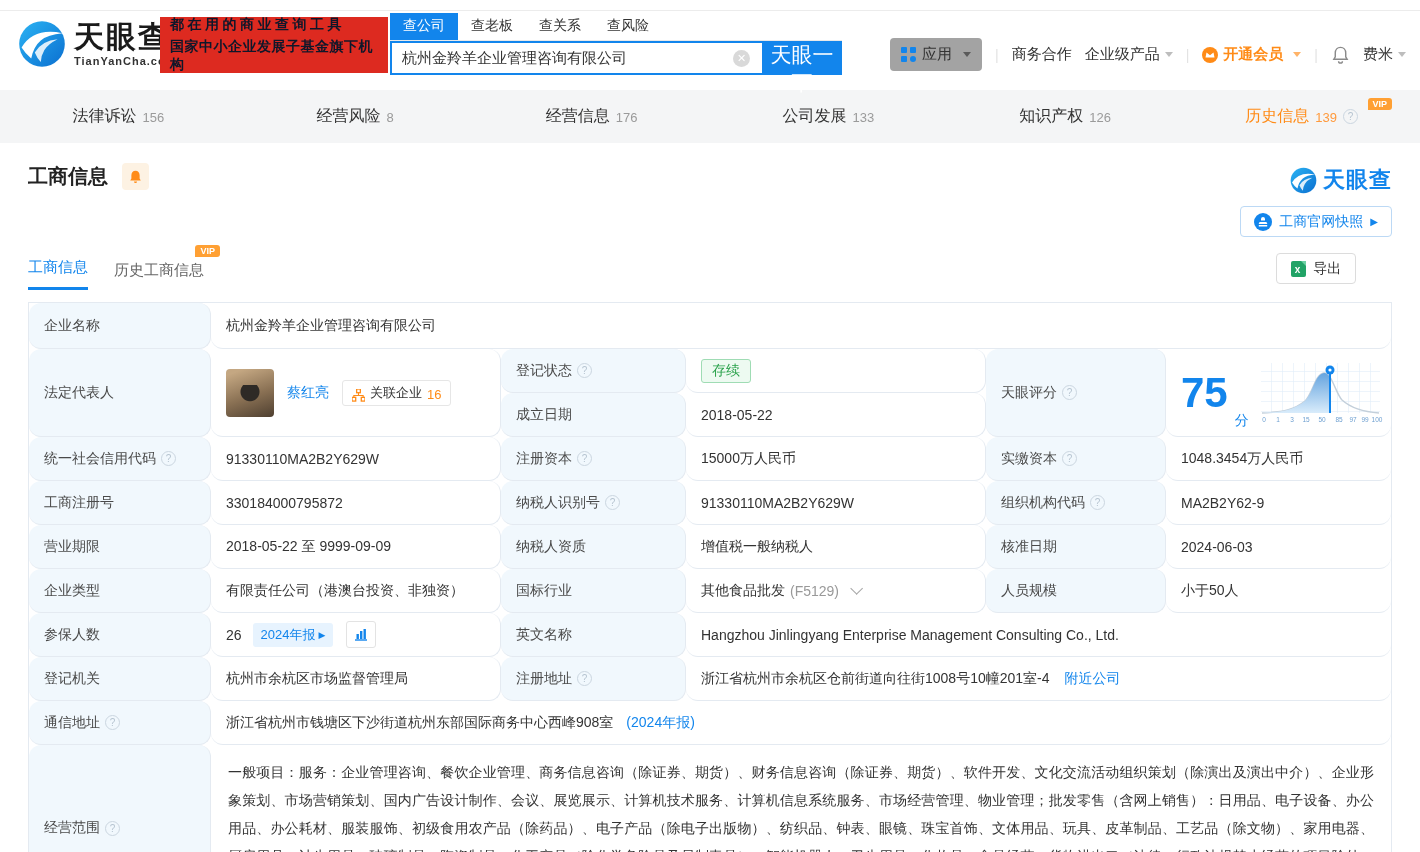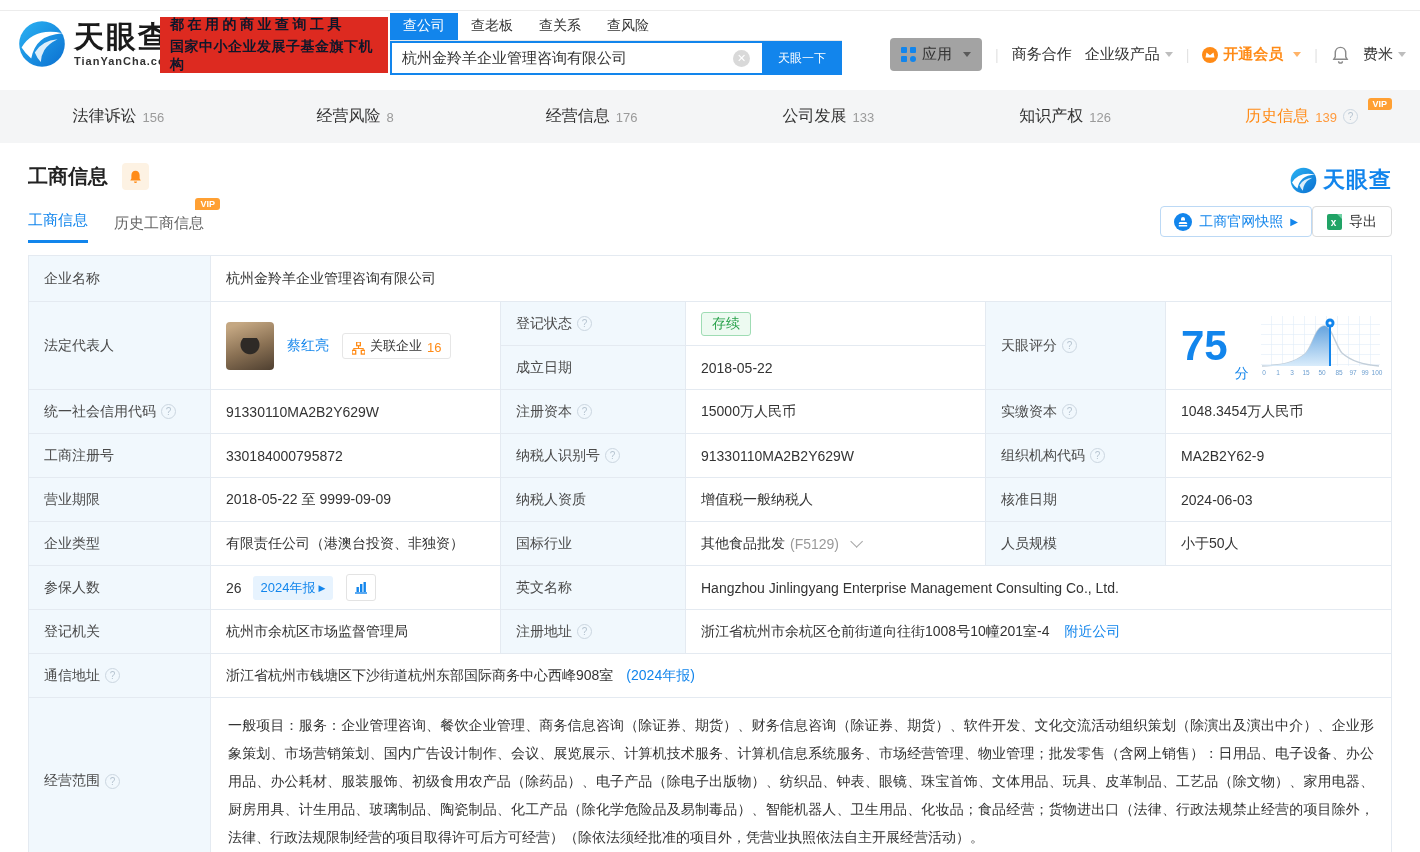--- a/index.html
+++ b/index.html
@@ -20,21 +20,21 @@
   .search-tabs { display:flex; font-size:14px; color:#333; border-bottom:1px solid #e9e9e9; }
   .search-tab { padding:4px 13px 5px; cursor:pointer; }
   .search-tab.on { background:#1285ec; color:#fff; }
   .search-row { display:flex; position:relative; }
   .search-row input { flex:1; height:34px; border:2px solid #1285ec; border-right:none;
     padding:0 36px 0 10px; font-size:15px; color:#333; outline:none;
     font-family:"Liberation Sans","DejaVu Sans",sans-serif; }
   .clear-ic { position:absolute; right:92px; top:9px; width:17px; height:17px; border-radius:50%;
     background:#d9d9d9; color:#fff; font-size:11px; display:flex; align-items:center; justify-content:center; cursor:pointer; }
   .search-btn { width:80px; height:34px; background:#1285ec; color:#fff; border:none;
-    font-size:12px; cursor:pointer; font-family:inherit; }
+    font-size:21px; cursor:pointer; font-family:inherit; }
   .top-right { position:absolute; right:14px; top:38px; display:flex; align-items:center;
     gap:13px; font-size:15px; color:#333; }
   .apps-pill { display:flex; align-items:center; gap:6px; background:#a3a3a3; border-radius:4px;
     padding:7px 11px; cursor:pointer; }
   .sep { color:#e3e3e3; font-size:14px; }
   .tr-item { display:flex; align-items:center; cursor:pointer; }
   .vip-link { color:#ff8b17; font-weight:bold; display:flex; align-items:center; gap:5px; }
   .caret { width:0; height:0; border-left:4px solid transparent; border-right:4px solid transparent;
     border-top:5px solid currentColor; display:inline-block; margin-left:5px; opacity:.65; }
   
@@ -56,33 +56,33 @@
   .sec-title { font-size:20px; font-weight:bold; color:#222; }
   .bell-badge { margin-left:14px; width:27px; height:27px; background:#fdf2e3; border-radius:4px;
     display:flex; align-items:center; justify-content:center; cursor:pointer; }
   .watermark { position:absolute; right:0; top:2px; display:flex; align-items:center; gap:6px; }
   .watermark span { font-size:22px; font-weight:bold; color:#1285ec; letter-spacing:1px; }
   .subtab-row { margin-top:16px; display:flex; align-items:flex-end; }
   .subtab { font-size:15px; color:#666; padding-bottom:10px; margin-right:26px; cursor:pointer; position:relative; }
   .subtab.on { color:#1285ec; border-bottom:3px solid #1285ec; }
   .subtab .vip-badge2 { position:absolute; top:-16px; right:-16px; background:#ffa033; color:#fff;
     font-size:9px; font-weight:bold; padding:1px 5px; border-radius:3px 3px 3px 0; }
-  .sub-btns { margin-left:auto; display:flex; align-items:center; padding-bottom:6px; }
+  .sub-btns { margin-left:auto; display:flex; gap:16px; align-items:center; padding-bottom:6px;flex-direction:column; }
   .btn-snap { height:31px; padding:0 13px; border:1px solid #bcd9f5; border-radius:4px;
     color:#1285ec; font-size:14px; display:flex; align-items:center; gap:7px; background:#fff; cursor:pointer; }
   .btn-snap .arr { font-size:10px; }
   .btn-exp { height:31px; padding:0 14px; border:1px solid #dcdcdc; border-radius:4px;
     color:#333; font-size:14px; display:flex; align-items:center; gap:7px; background:#fff; cursor:pointer; }
   
   .info-table { margin-top:12px; display:grid;
     grid-template-columns:182px 290px 185px 300px 180px 1fr;
     grid-auto-rows:minmax(44px,auto);
     border:1px solid #e4eaf1; }
   .c { border-right:1px solid #e4eaf1; border-bottom:1px solid #e4eaf1;
-    display:flex; align-items:center; padding:0 15px; font-size:14px; color:#333; gap:5px; }
+    display:flex; align-items:center; padding:0 15px; font-size:14px; color:#333; gap:5px;border-radius:12px; }
   .lbl { background:#f1f8fd; color:#4a4a4a; }
   .nr { border-right:none; }
   .nb { border-bottom:none; }
   .sp5 { grid-column:span 5; }
   .sp3 { grid-column:span 3; }
   .rs2 { grid-row:span 2; }
   .h46 { min-height:46px; }
   .link { color:#1285ec; cursor:pointer; text-decoration:none; }
   .badge-green { background:#edfaf1; border:1px solid #9fdcb4; color:#2ba24c; border-radius:3px;
     padding:2px 10px; font-size:14px; }

